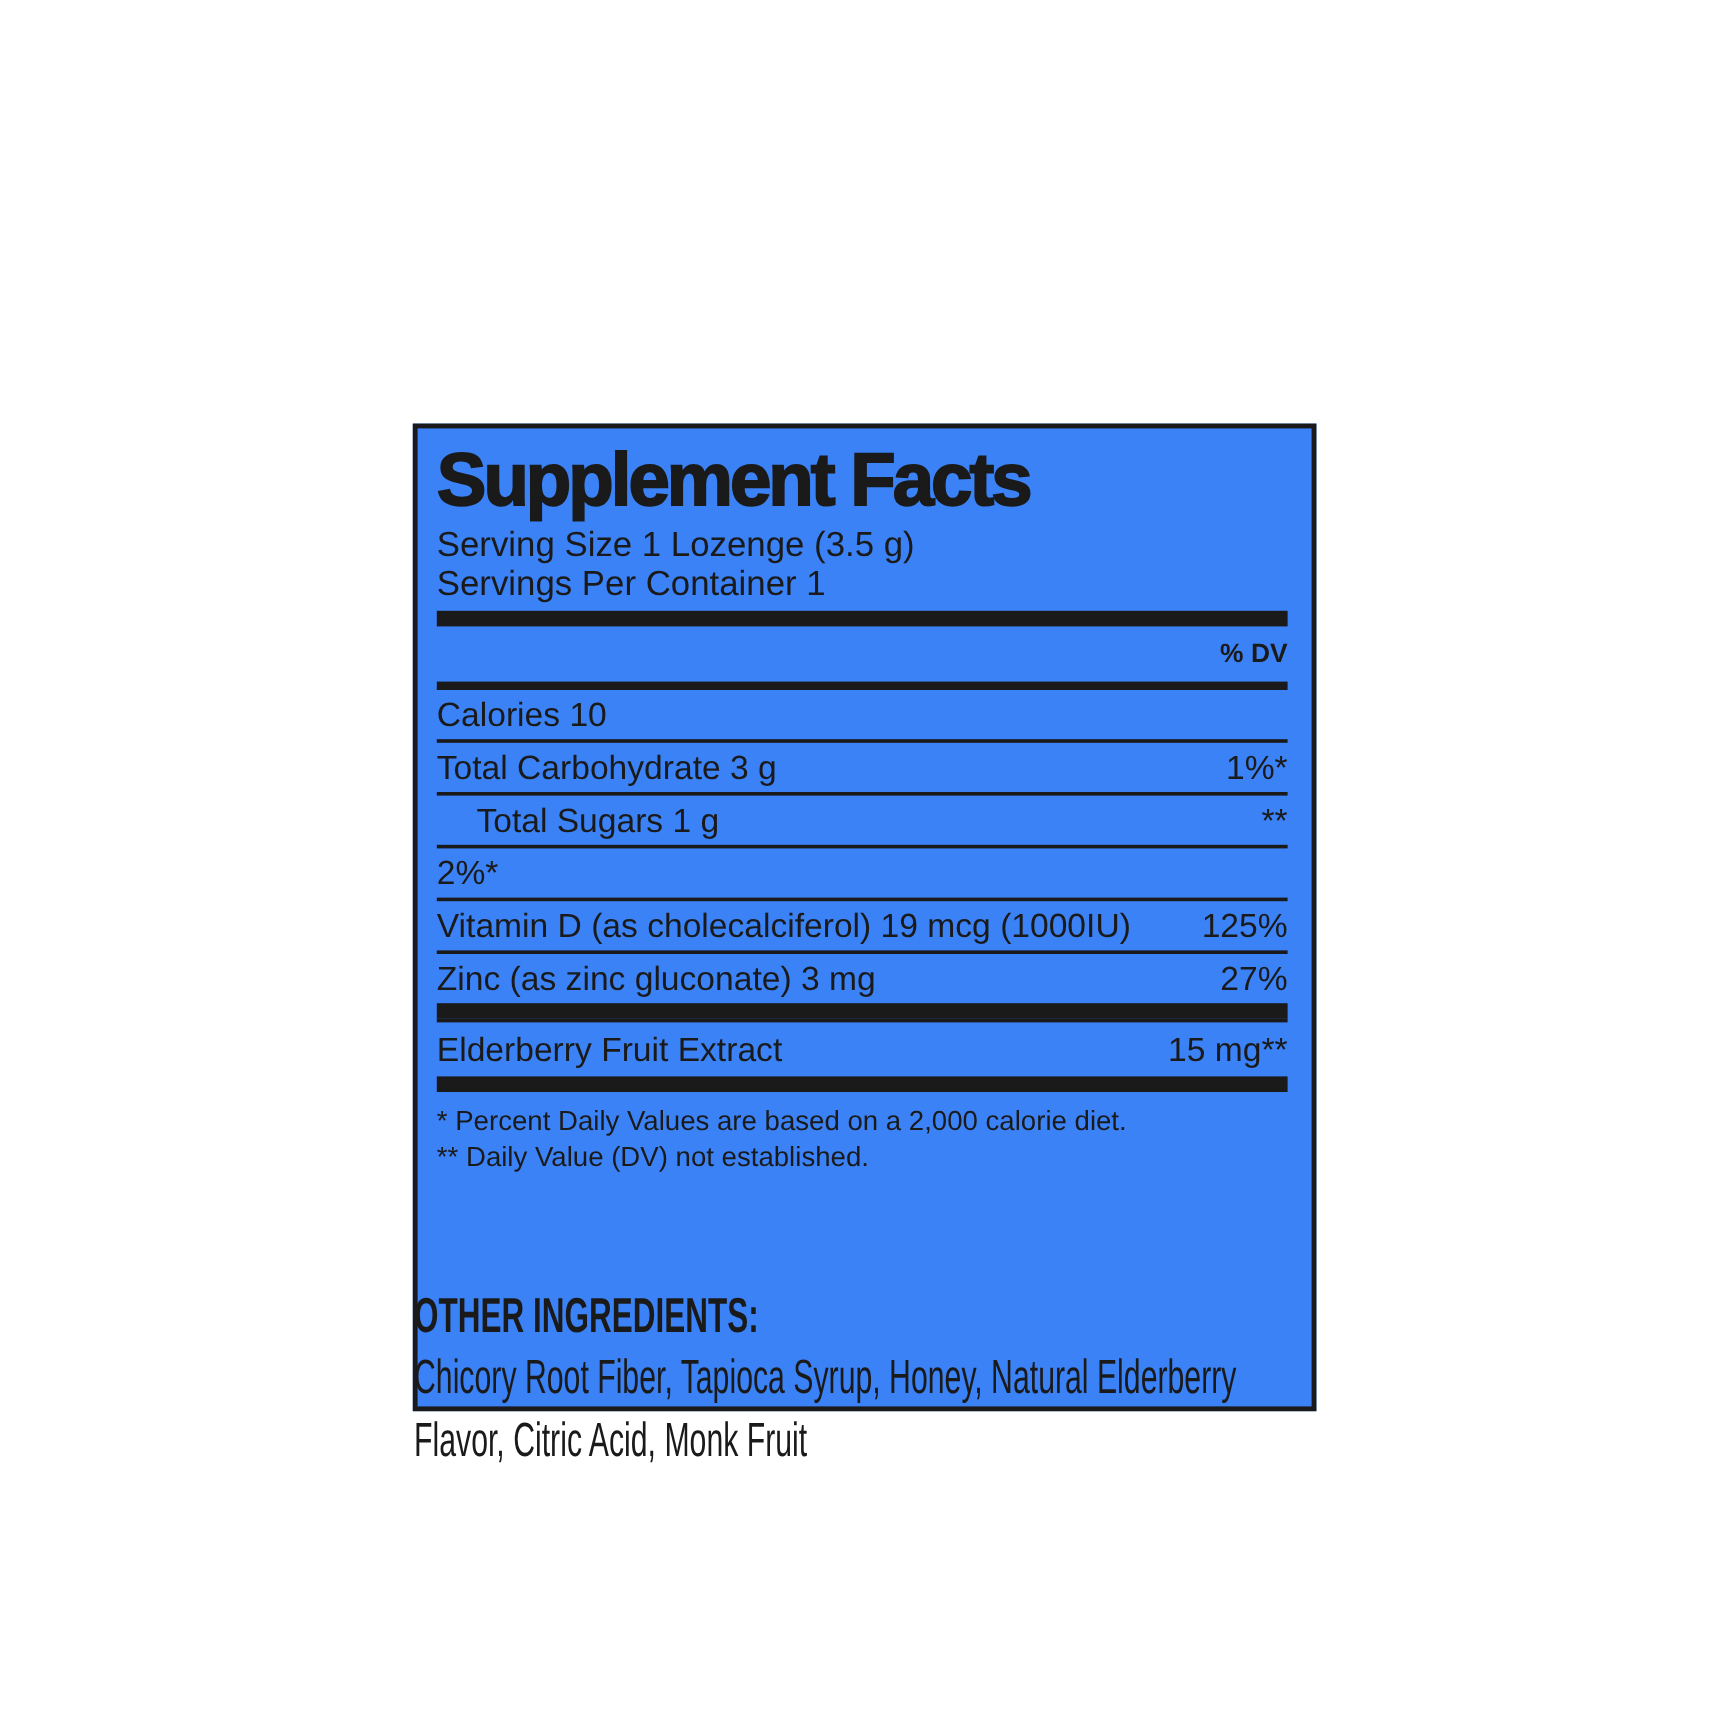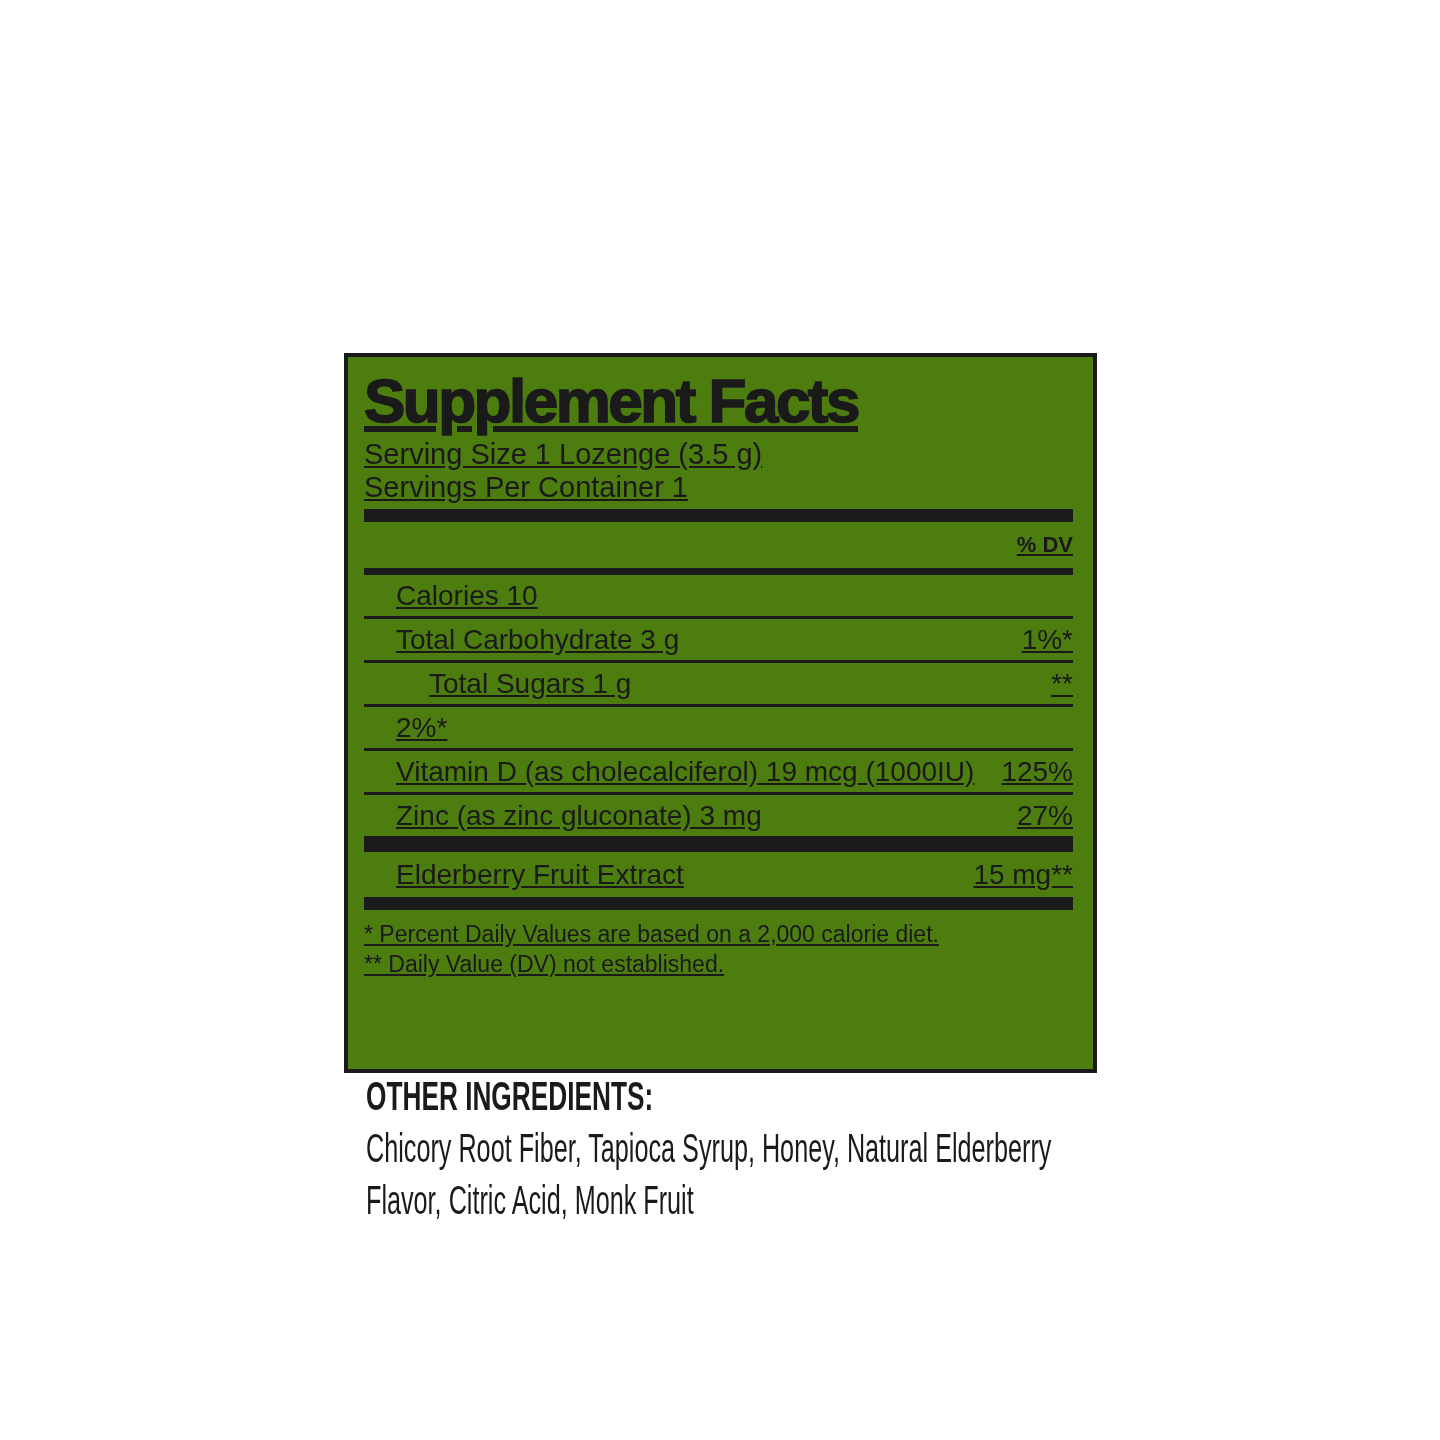--- a/index.html
+++ b/index.html
@@ -13,25 +13,24 @@
     color: #1a1a1a;
     overflow: hidden;
   }
 
   
   .panel {
     position: absolute;
     left: 344px;
     top: 353px;
     width: 753px;
-    height: 720px;
+    height: 823px;
     border: 4px solid #1a1a1a;
     padding: 12px 20px 10px 16px;
-    background: #4d7c0f;
-    text-decoration: underline;
+    background: #3b82f6;
   }
   .title {
     font-size: 62px;
     font-weight: 700;
     letter-spacing: -2.5px;
     line-height: 64px;
     -webkit-text-stroke: 1.6px #1a1a1a;
     white-space: nowrap;
   }
   .serving {
@@ -51,37 +50,36 @@
     line-height: 33px;
     padding: 6px 0 7px 0;
   }
   .row {
     display: flex;
     justify-content: space-between;
     align-items: flex-start;
     font-size: 28px;
     line-height: 33px;
     padding: 4px 0;
-    margin-left: 32px;
   }
   .row.tall { padding: 6px 0; }
   .row .lbl { white-space: nowrap; }
   .row .lbl.ind1 { padding-left: 33px; }
   .row .lbl.ind2 { padding-left: 69px; }
   .row .val { white-space: nowrap; }
   .footnote {
     font-size: 23px;
     line-height: 30px;
   }
   .footnote.first { margin-top: 9px; }
 
   
   .other {
     position: absolute;
-    left: 366px;
+    left: 345px;
     top: 1072px;
     width: 760px;
   }
   .other-head {
     display: inline-block;
     font-size: 41px;
     font-weight: 700;
     line-height: 48px;
     transform: scaleX(0.64);
     transform-origin: 0 0;

